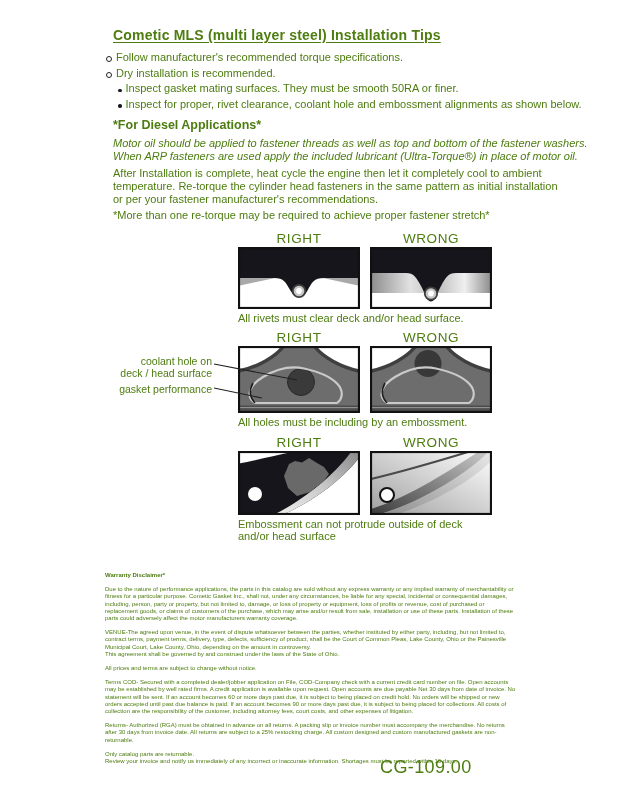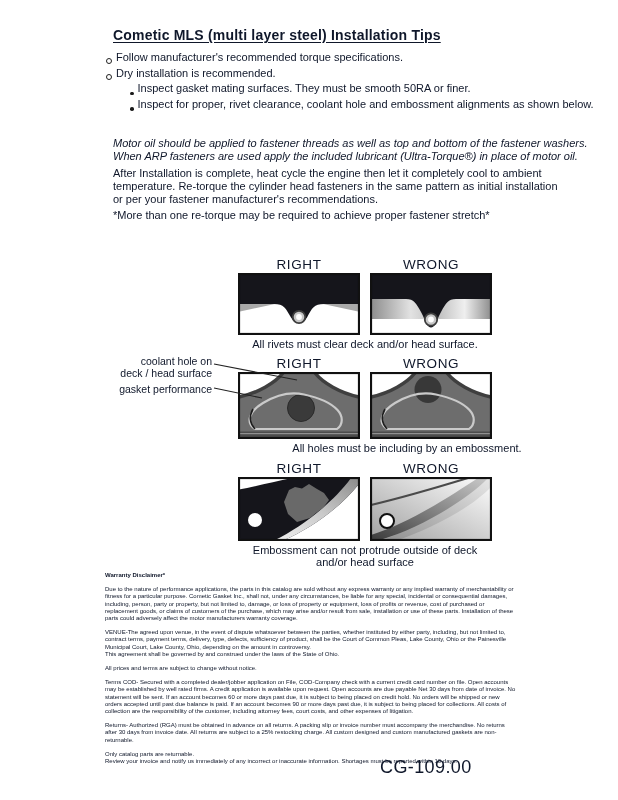--- a/index.html
+++ b/index.html
@@ -1,46 +1,46 @@
 <!DOCTYPE html>
 <html><head>
 <meta charset="utf-8">
 <style>
   html,body { margin:0; padding:0; background:#e8e8e8; }
   .page {
     position:relative; width:618px; height:800px; margin:0 auto;
     background:#ffffff; overflow:hidden;
-    font-family:"Liberation Sans", sans-serif; color:#0f172a;
+    font-family:"Liberation Sans", sans-serif; color:#4d7c0f;
     -webkit-font-smoothing:antialiased;
   }
   .title {
     position:absolute; top:27px; left:113px;
     font-size:14px; font-weight:bold; letter-spacing:0.2px;
     text-decoration:underline; text-underline-offset:2px;
   }
   .bullets { position:absolute; top:51px; left:106px; width:500px; font-size:11px; }
-  .b-row { display:flex; align-items:flex-end; margin-bottom:2.5px; line-height:13px; }
+  .b-row { display:flex; align-items:center; margin-bottom:2.5px; line-height:13px; }
   .circle-bullet { flex:none; width:4px; height:4px; border:1px solid #222; border-radius:50%; margin:3.5px 4px 0 0; }
   .dot-bullet { flex:none; width:3.5px; height:3.5px; background:#1a1a1a; border-radius:50%; margin:4px 4px 0 0; }
-  .sub { margin-left:24px; }
+  .sub { margin-left:12px; }
   .diesel-heading { position:absolute; top:118px; left:113px; font-size:12.5px; font-weight:bold; }
   .para { position:absolute; left:113px; width:480px; font-size:11px; line-height:13px; white-space:pre-line; }
   .p1 { top:137px;font-style:italic; }
   .p2 { top:167px; }
   .note { top:209px; }
   .diag-row { position:absolute; }
   .row1 { top:232px; left:238px; }
   .row2 { top:331px; left:106px; width:470px; height:110px; }
   .row3 { top:436px; left:238px; }
   .row2-inner { margin-left:132px; }
-  .diag-labels { display:flex; gap:10px; height:14px;margin-top:26px; }
+  .diag-labels { display:flex; gap:10px; height:14px; }
   .diag-labels span { width:122px; text-align:center; font-size:13.5px; letter-spacing:0.6px; line-height:14px; }
   .diag-boxes { display:flex; gap:10px; margin-top:1px; }
   svg.diag { display:block; }
-  .diag-caption { font-size:11px; line-height:12px; margin-top:3px; white-space:pre-line;text-align:center; }
+  .diag-caption { font-size:11px; line-height:12px; margin-top:3px; white-space:pre-line; }
   .side-label { position:absolute; left:0; width:106px; text-align:right; font-size:10.5px; line-height:12px; }
   .lbl-coolant { top:14px;margin-top:10px; }
   .lbl-emboss { top:52px; }
   .leader-lines { position:absolute; left:0; top:0; pointer-events:none; }
   .disclaimer { position:absolute; top:572px; left:105px; width:412px; font-size:6px; line-height:7.2px; }
   .disclaimer h3 { margin:0 0 7px 0; font-size:6px; font-weight:bold; }
   .disclaimer p { margin:0 0 7px 0; white-space:pre-line; }
   .page-number { position:absolute; top:757px; left:380px; font-size:18px; letter-spacing:0.4px; }
 </style>
 </head>
@@ -62,20 +62,21 @@
     <div class="b-row sub">
       <span class="dot-bullet"></span>
       <span>Inspect gasket mating surfaces.  They must be smooth 50RA or finer.</span>
     </div>
     <div class="b-row sub">
       <span class="dot-bullet"></span>
       <span>Inspect for proper, rivet clearance, coolant hole and embossment alignments as shown below.</span>
     </div>
   </div>
 
+  <div class="diesel-heading">*For Diesel Applications*</div>
   <div class="para p1">Motor oil should be applied to fastener threads as well as top and bottom of the fastener washers.
 When ARP fasteners are used apply the included lubricant (Ultra-Torque®) in place of motor oil.</div>
   <div class="para note">*More than one re-torque may be required to achieve proper fastener stretch*</div>
   <div class="para p2">After Installation is complete, heat cycle the engine then let it completely cool to ambient
 temperature. Re-torque the cylinder head fasteners in the same pattern as initial installation
 or per your fastener manufacturer's recommendations.</div>
 
   <div class="diag-row row1">
     <div class="diag-labels">
       <span>RIGHT</span>

